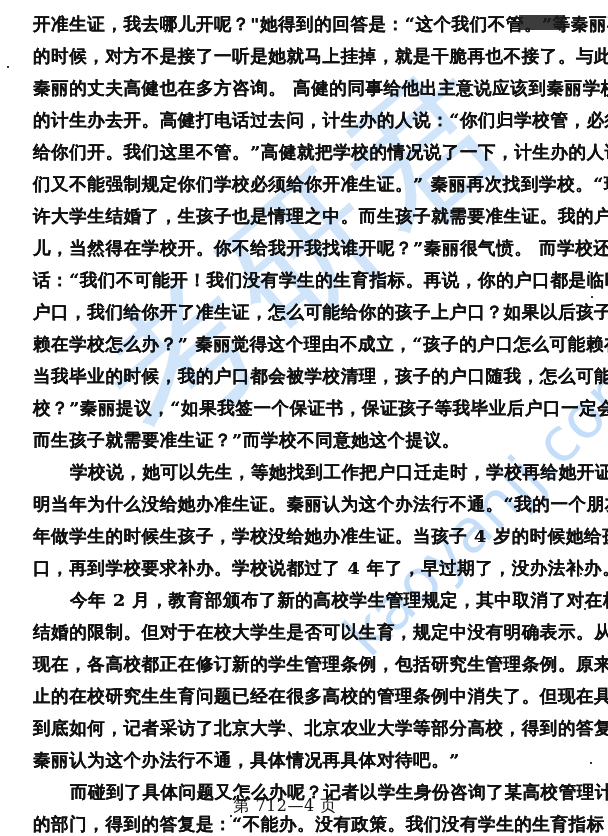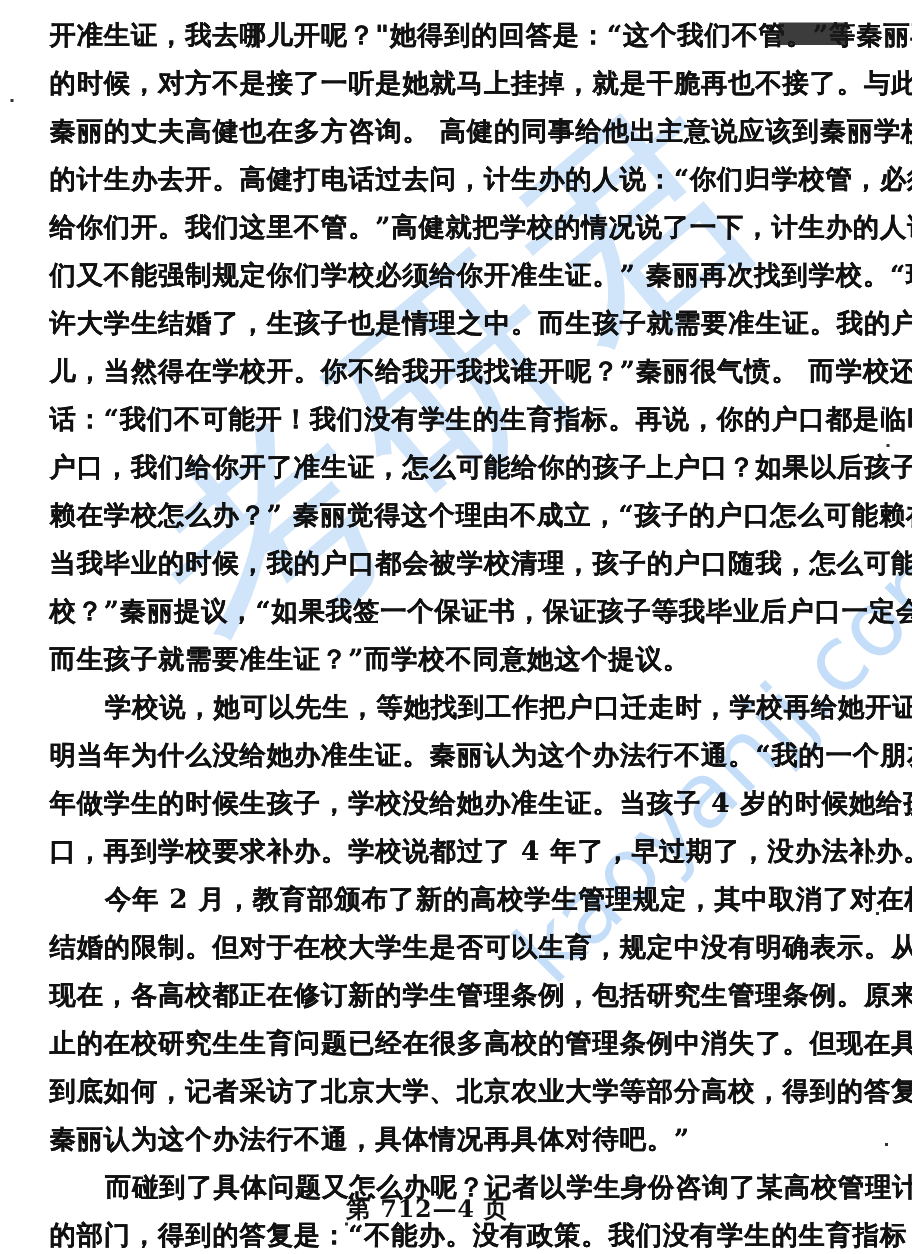--- a/index.html
+++ b/index.html
@@ -13,21 +13,21 @@
       position: absolute; left: 33px; top: 8px; width: 522px;
     }
     .line {
       height: 32px; line-height: 32px; font-size: 17.5px;
       white-space: nowrap; letter-spacing: 0.6px; font-weight: bold;
       text-shadow: 0 0 0.4px #000;
     }
     .line.indent { padding-left: 37px; }
     .footer {
       position: absolute; top: 796px; left: 0; width: 570px; text-align: center;
-      font-size: 16px; font-weight: bold; letter-spacing: 0.5px;
+      font-size: 16px; font-weight: normal; letter-spacing: 0.5px;
     }
     .redact {
       position: absolute; left: 519px; top: 15px; width: 46px; height: 15px;
       background: #1a1a1a; opacity: 0.85;
     }
     .wm-cn {
       position: absolute; left: 60px; top: 330px; width: 300px;
       font-size: 150px; color: #5aa0ee; opacity: 0.28;
       transform: rotate(-40deg); transform-origin: left top;
       font-family: "DejaVu Serif", serif; letter-spacing: 10px; white-space: nowrap;

